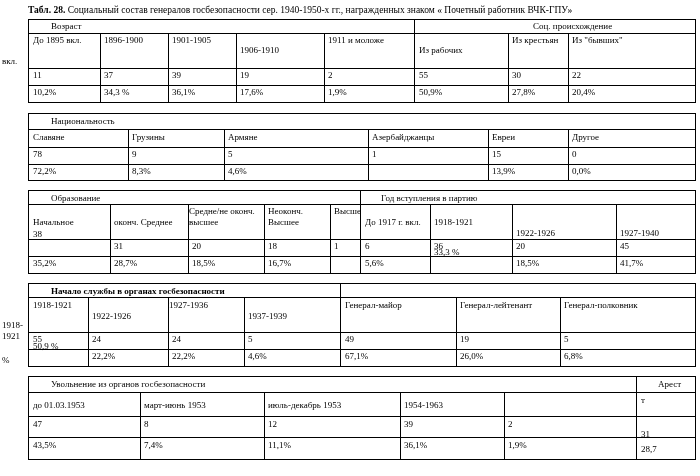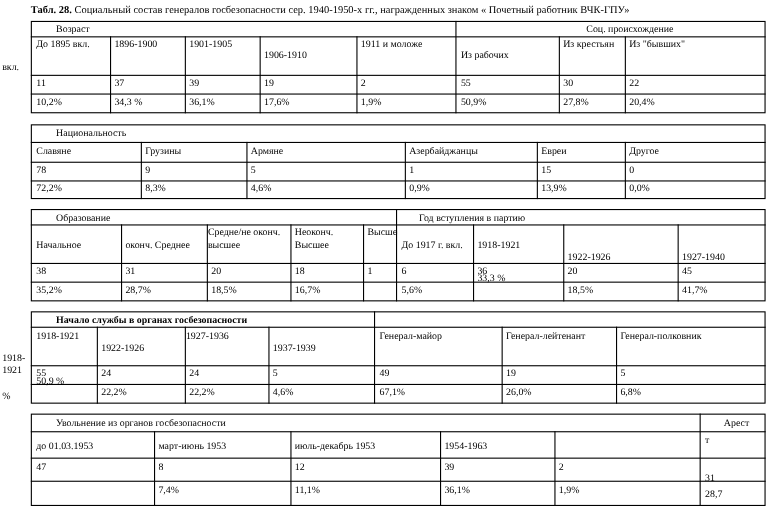--- a/index.html
+++ b/index.html
@@ -152,21 +152,20 @@
   <div class="cell num" style="left:30px; top:148px; width:96px;">78</div>
   <div class="cell num" style="left:129px; top:148px; width:94px;">9</div>
   <div class="cell num" style="left:225px; top:148px; width:142px;">5</div>
   <div class="cell num" style="left:369px; top:148px; width:118px;">1</div>
   <div class="cell num" style="left:489px; top:148px; width:78px;">15</div>
   <div class="cell num" style="left:569px; top:148px; width:80px;">0</div>
 
   <div class="cell num" style="left:30px; top:165px; width:96px;">72,2%</div>
   <div class="cell num" style="left:129px; top:165px; width:94px;">8,3%</div>
   <div class="cell num" style="left:225px; top:165px; width:142px;">4,6%</div>
-  <div class="cell num" style="left:369px; top:165px; width:118px;">0,9%</div>
   <div class="cell num" style="left:489px; top:165px; width:78px;">13,9%</div>
   <div class="cell num" style="left:569px; top:165px; width:80px;">0,0%</div>
 
   <div class="block" style="left:28px; top:190px; width:668px; height:84px;"></div>
   <div class="vline" style="left:360px; top:190px; height:84px;"></div>
   <div class="hline" style="left:28px; top:204px; width:668px;"></div>
   <div class="hline" style="left:28px; top:239px; width:668px;"></div>
   <div class="hline" style="left:28px; top:256px; width:668px;"></div>
   <div class="vline" style="left:110px; top:204px; height:70px;"></div>
   <div class="vline" style="left:188px; top:204px; height:70px;"></div>
@@ -183,21 +182,21 @@
   <div class="cell hdr" style="left:111px; top:216px; width:76px;">оконч. Среднее</div>
   <div class="cell hdr" style="left:186px; top:205px; width:78px;">Средне/не оконч. высшее</div>
   <div class="cell hdr" style="left:265px; top:205px; width:66px;">Неоконч. Высшее</div>
   <div class="cell hdr" style="left:331px; top:205px; width:30px;">Высшее</div>
 
   <div class="cell hdr" style="left:362px; top:216px; width:68px;">До 1917 г. вкл.</div>
   <div class="cell hdr" style="left:431px; top:216px; width:80px;">1918-1921</div>
   <div class="cell hdr" style="left:513px; top:227px; width:100px;">1922-1926</div>
   <div class="cell hdr" style="left:617px; top:227px; width:78px;">1927-1940</div>
 
-  <div class="cell num" style="left:30px; top:240px; width:80px;">38</div>
+  <div class="cell num" style="left:30px; top:228px; width:80px;">38</div>
   <div class="cell num" style="left:111px; top:240px; width:76px;">31</div>
   <div class="cell num" style="left:189px; top:240px; width:74px;">20</div>
   <div class="cell num" style="left:265px; top:240px; width:64px;">18</div>
   <div class="cell num" style="left:331px; top:240px; width:28px;">1</div>
 
   <div class="cell num" style="left:362px; top:240px; width:66px;">6</div>
   <div class="cell num" style="left:431px; top:240px; width:80px;">36</div>
   <div class="cell num" style="left:513px; top:240px; width:100px;">20</div>
   <div class="cell num" style="left:617px; top:240px; width:78px;">45</div>
 
@@ -273,19 +272,20 @@
   <div class="cell hdr" style="left:265px; top:399px; width:134px;">июль-декабрь 1953</div>
   <div class="cell hdr" style="left:401px; top:399px; width:102px;">1954-1963</div>
 
   <div class="cell num" style="left:30px; top:418px; width:108px;">47</div>
   <div class="cell num" style="left:141px; top:418px; width:122px;">8</div>
   <div class="cell num" style="left:265px; top:418px; width:134px;">12</div>
   <div class="cell num" style="left:401px; top:418px; width:102px;">39</div>
   <div class="cell num" style="left:505px; top:418px; width:130px;">2</div>
   <div class="cell num" style="left:638px; top:428px; width:56px;">31</div>
 
+  <div class="cell num" style="left:30px; top:439px; width:108px;">43,5%</div>
   <div class="cell num" style="left:141px; top:439px; width:122px;">7,4%</div>
   <div class="cell num" style="left:265px; top:439px; width:134px;">11,1%</div>
   <div class="cell num" style="left:401px; top:439px; width:102px;">36,1%</div>
   <div class="cell num" style="left:505px; top:439px; width:130px;">1,9%</div>
   <div class="cell num" style="left:638px; top:443px; width:56px;">28,7</div>
 
 </div>
 
 </body></html>

